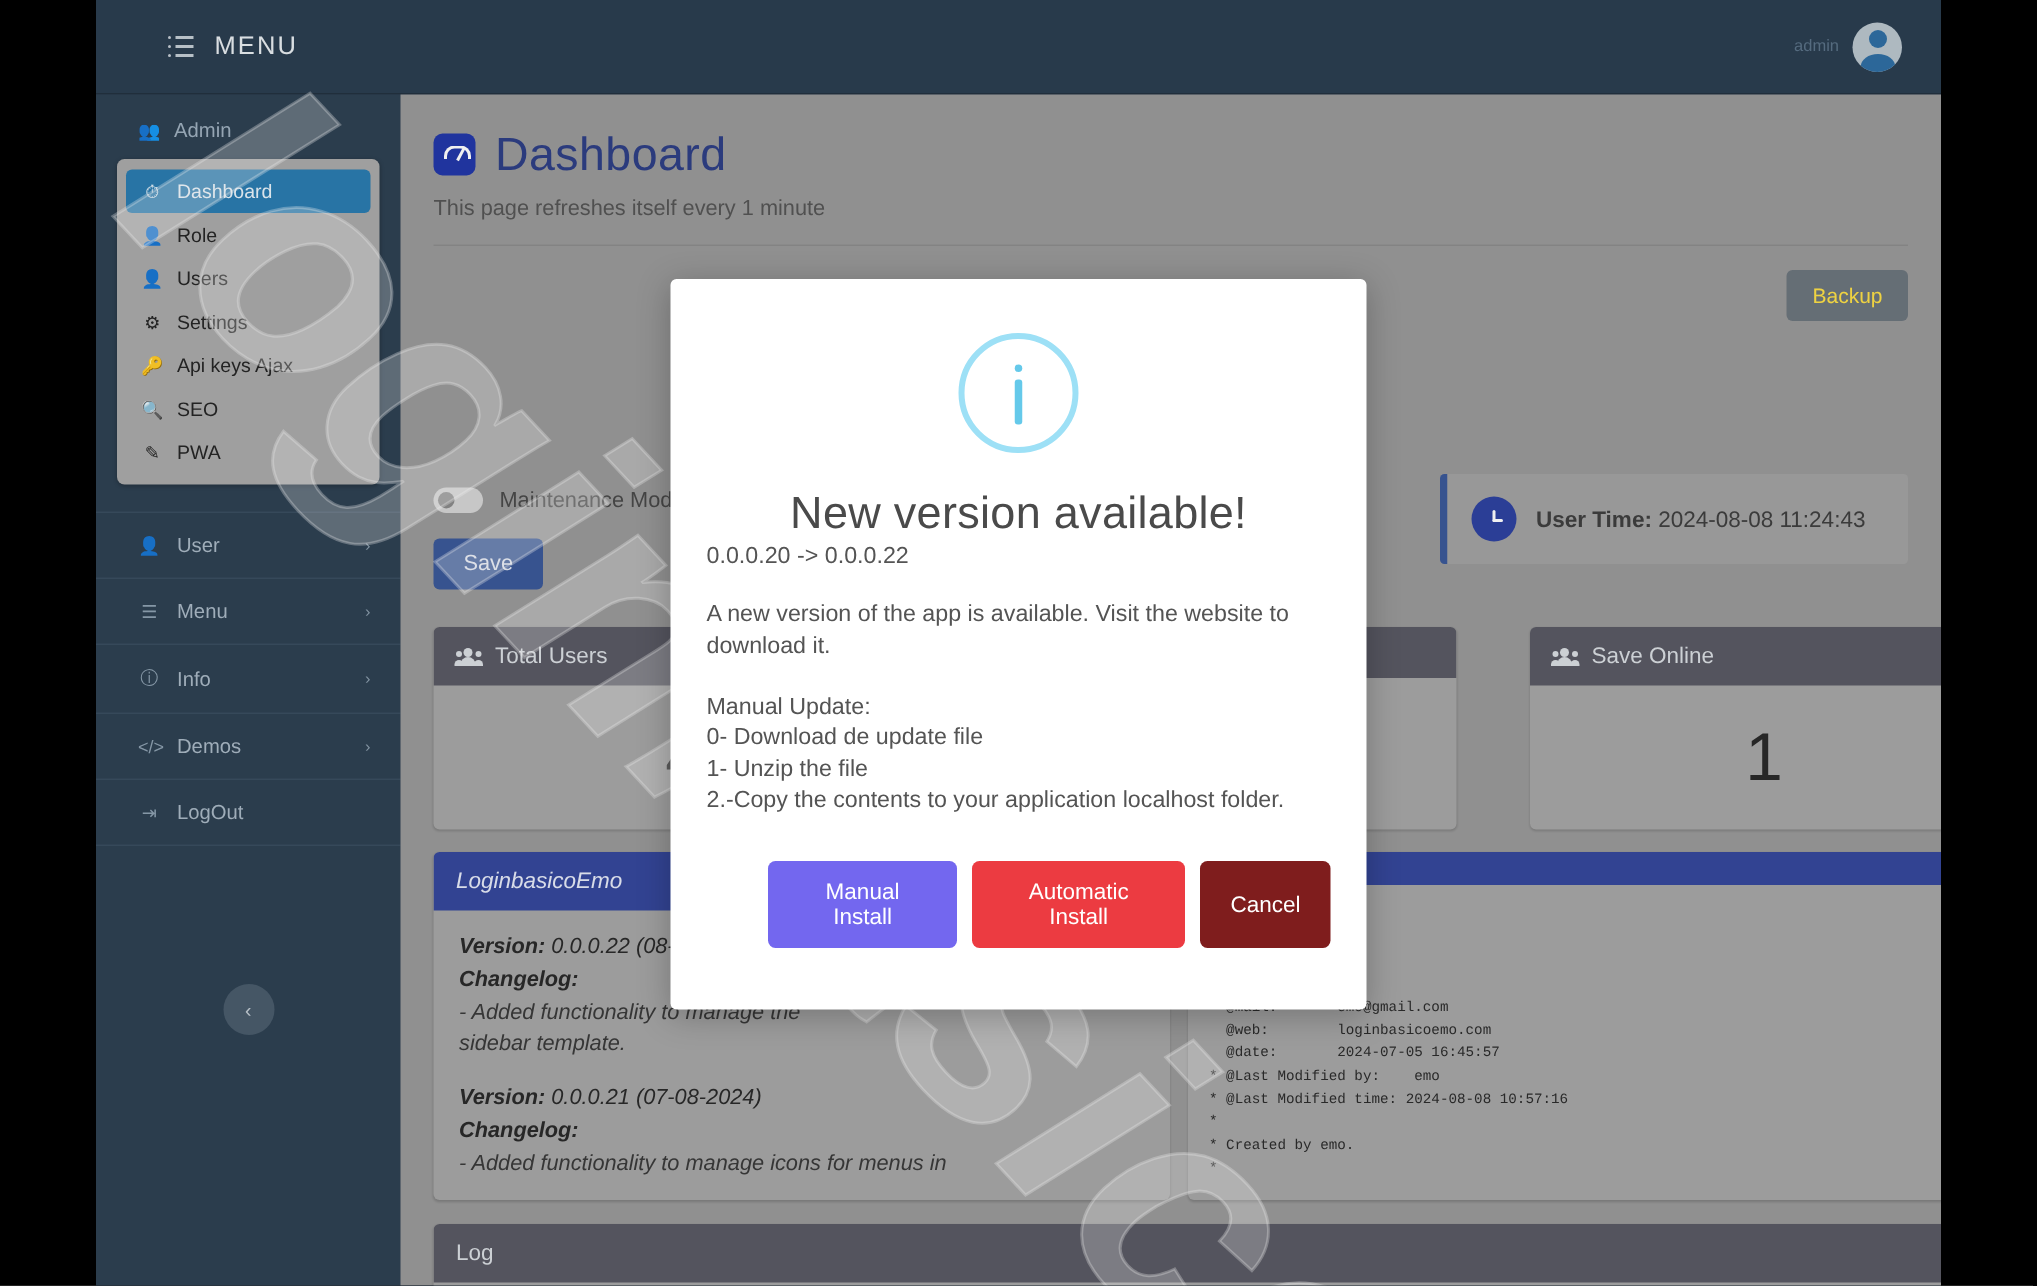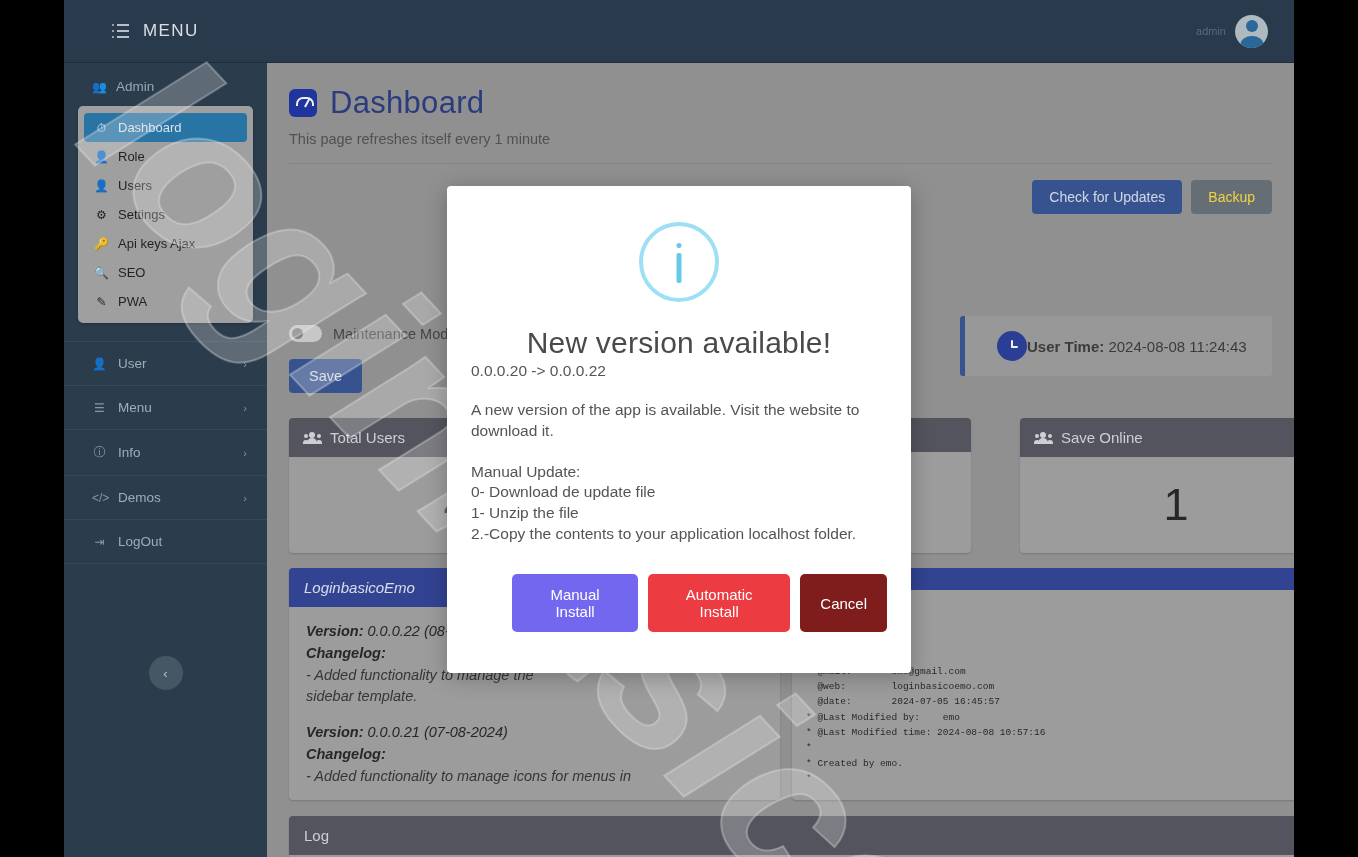--- a/index.html
+++ b/index.html
@@ -144,21 +144,21 @@
     border: none; border-radius: 4px; cursor: pointer;
     font-size: 14px; font-family: inherit; padding: 9px 17px;
   }
   .btn-primary { background: #3b5998; color: #dfe5f2; }
   .btn-secondary { background: #6c757d; color: #fde047; }
   .usertime-box {
     position: absolute; right: 22px; top: 253px;
     width: 312px; height: 60px;
     background: #a2a2a2; border-left: 5px solid #3b5998;
     border-radius: 3px;
-    display: flex; align-items: center; padding-left: 32px;
+    display: flex; align-items: center; gap: 13px; padding-left: 16px;
   }
   .clock {
     width: 30px; height: 30px; border-radius: 50%;
     background: #2e42a0; position: relative;
   }
   .clock i {
     position: absolute; background: #fff; border-radius: 1px;
   }
   .clock i.h { left: 14px; top: 9px; width: 2px; height: 8px; }
   .clock i.m { left: 14px; top: 15px; width: 7px; height: 2px; }
@@ -405,21 +405,20 @@
     <div class="page-title">
       <span class="dash-icon">
           <span class="needle"></span>
         </span>
       <h1>Dashboard</h1>
     </div>
     <div class="page-sub">This page refreshes itself every 1 minute</div>
     <div class="title-rule"></div>
 
     <div class="action-row">
-      <button class="btn btn-primary">Check for Updates</button>
       <button class="btn btn-secondary">Backup</button>
     </div>
 
     <div class="toggle-row">
       <span class="switch"></span>
       <span class="toggle-label">Maintenance Mode</span>
     </div>
     <button class="save-btn">Save</button>
 
     <div class="usertime-box">

